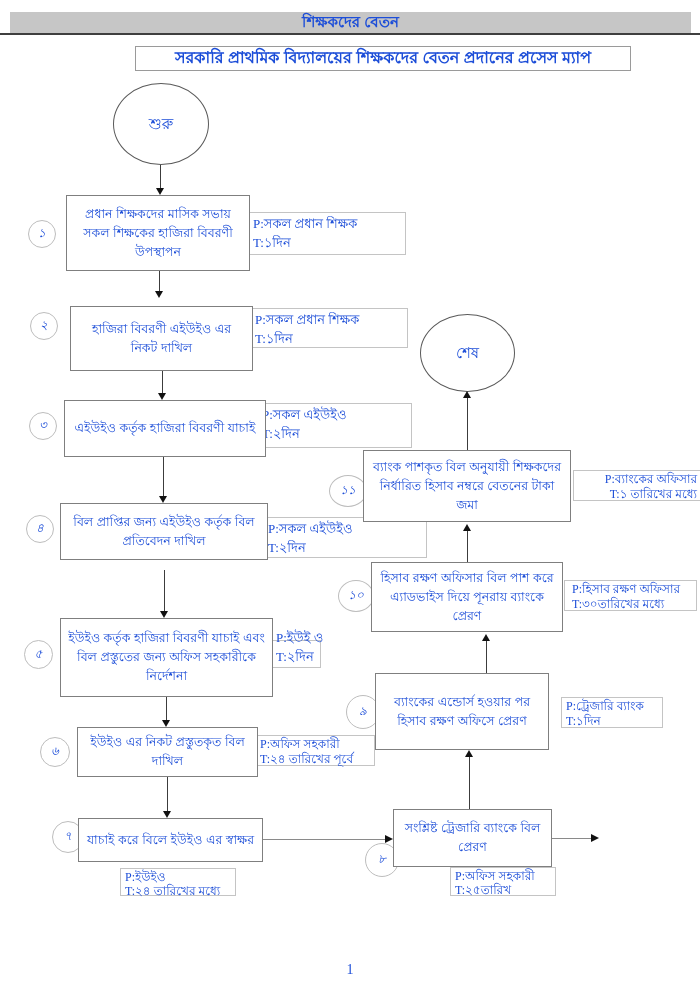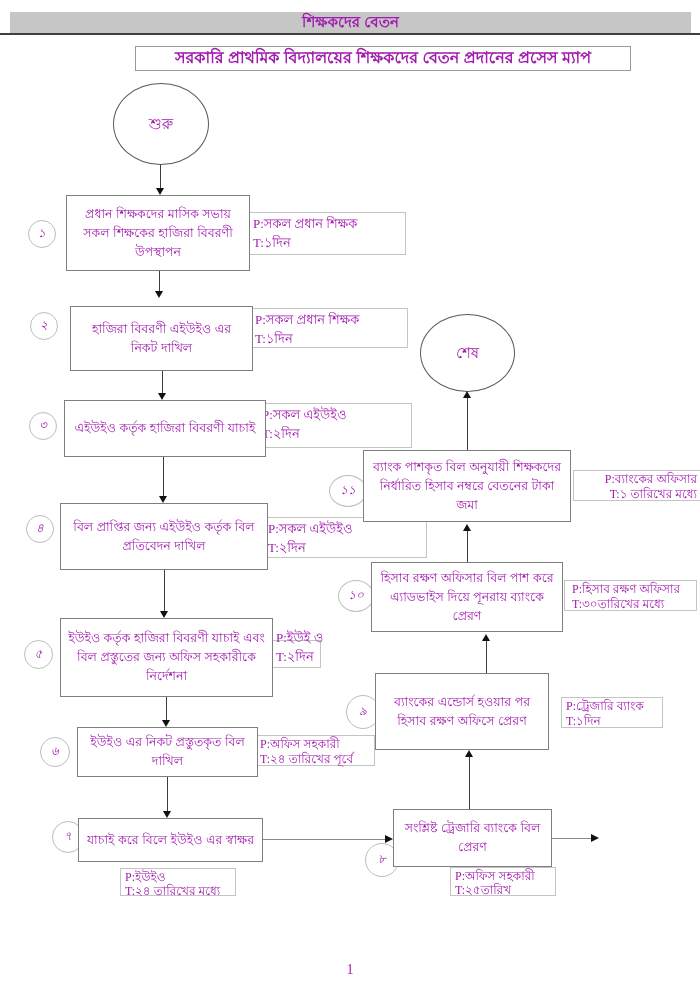--- a/index.html
+++ b/index.html
@@ -1,17 +1,17 @@
 <!DOCTYPE html>
 <html><head>
 <meta charset="utf-8">
 <style>
   html,body{margin:0;padding:0;background:#fff;}
   #page{position:relative;width:700px;height:1006px;background:#fff;overflow:hidden;
-        font-family:"Liberation Sans",sans-serif;color:#a21caf;}
+        font-family:"Liberation Sans",sans-serif;color:#1d4ed8;}
   
   .titlebar{position:absolute;left:10px;top:12px;width:681px;height:21px;background:#c6c6c6;
             display:flex;align-items:center;justify-content:center;font-size:15px;font-weight:bold;}
   .titlerule{position:absolute;left:0;top:33px;width:700px;height:2px;background:#3f3f3f;}
   .subtitle{position:absolute;left:135px;top:46px;width:494px;height:23px;border:1px solid #9a9a9a;
             background:#fff;display:flex;align-items:center;justify-content:center;
             font-size:16px;font-weight:bold;}
   
   .term{position:absolute;border:1px solid #5a5a5a;border-radius:50%;background:#fff;
         display:flex;align-items:center;justify-content:center;font-size:15px;z-index:2;}
@@ -65,21 +65,21 @@
   </div>
 
   <div class="circ" style="left:29px;top:412px;width:26px;height:26px;">৩</div>
   <div class="pbox" style="left:64px;top:400px;width:202px;height:57px;">এইউইও কর্তৃক হাজিরা বিবরণী যাচাই</div>
   <div class="ann" style="left:257px;top:403px;width:155px;height:45px;">
     <div>P:সকল এইউইও</div>
     <div>T:২দিন</div>
   </div>
 
   <div class="circ" style="left:26px;top:515px;width:26px;height:26px;">৪</div>
-  <div class="pbox" style="left:60px;top:503px;width:208px;height:67px;">বিল প্রাপ্তির জন্য এইউইও কর্তৃক বিল প্রতিবেদন দাখিল</div>
+  <div class="pbox" style="left:60px;top:503px;width:208px;height:57px;">বিল প্রাপ্তির জন্য এইউইও কর্তৃক বিল প্রতিবেদন দাখিল</div>
   <div class="ann" style="left:263px;top:517px;width:164px;height:41px;">
     <div>P:সকল এইউইও</div>
     <div>T:২দিন</div>
   </div>
 
   <div class="circ" style="left:24px;top:640px;width:27px;height:27px;">৫</div>
   <div class="pbox" style="left:60px;top:618px;width:213px;height:79px;">ইউইও কর্তৃক হাজিরা বিবরণী যাচাই এবং বিল প্রস্তুতের জন্য অফিস সহকারীকে নির্দেশনা</div>
   <div class="ann a5" style="left:271px;top:640px;width:50px;height:28px;">
     <div class="annlines">
       <div>P:ইউই ও</div>

